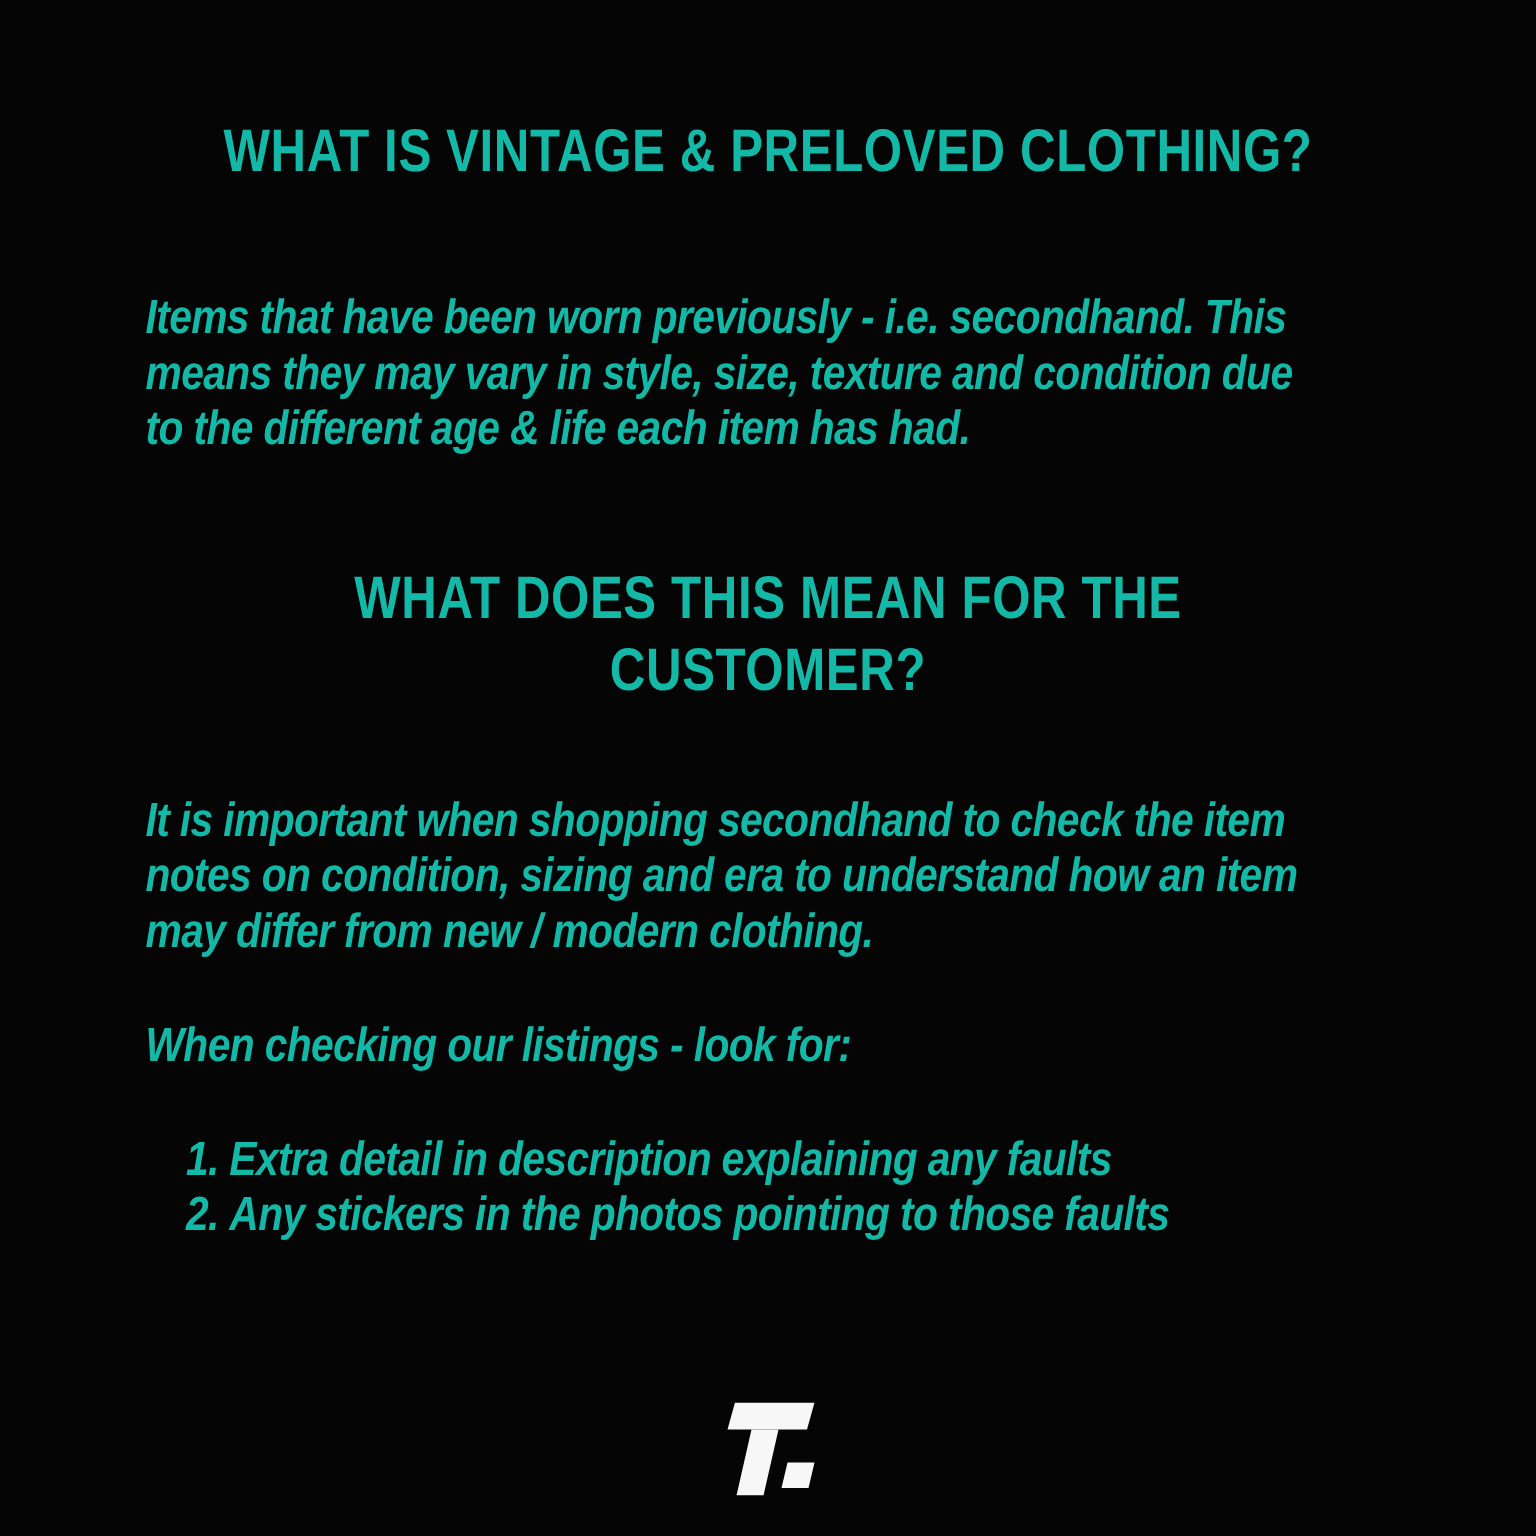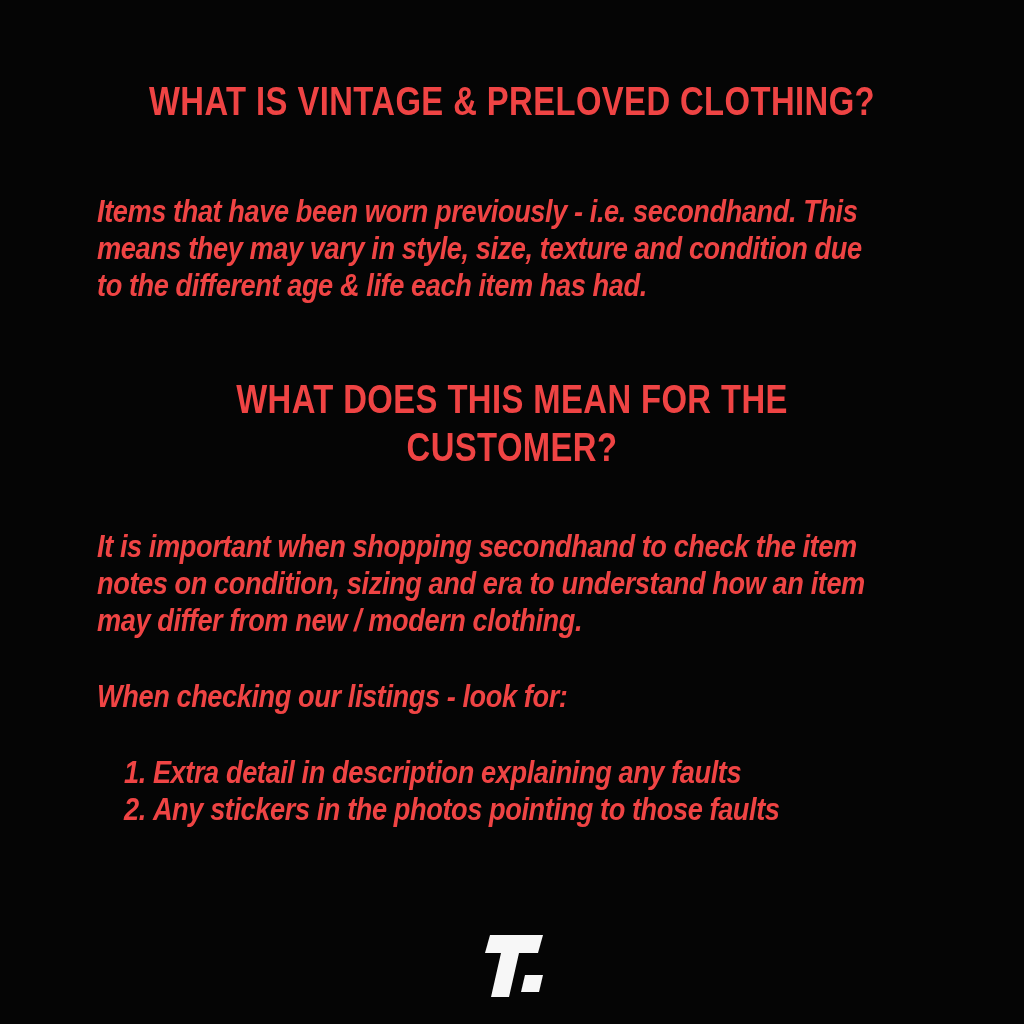--- a/index.html
+++ b/index.html
@@ -7,21 +7,21 @@
     padding: 0;
     background: #050505;
   }
   #canvas {
     position: relative;
     width: 1024px;
     height: 1024px;
     background: #050505;
     overflow: hidden;
     font-family: "Liberation Sans", sans-serif;
-    color: #ef4444;
+    color: #14b8a6;
   }
   .heading {
     position: absolute;
     left: 0;
     right: 0;
     text-align: center;
     font-weight: bold;
     font-size: 40px;
     line-height: 48px;
     letter-spacing: 0.5px;

